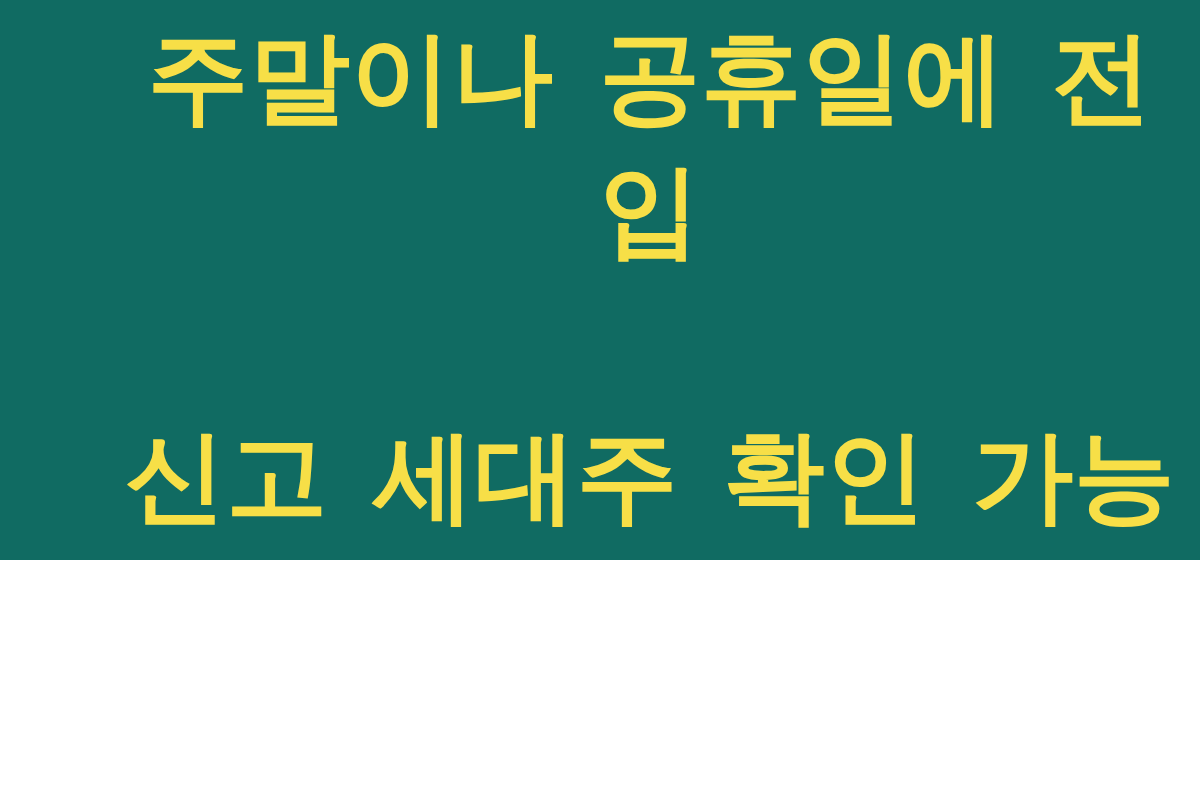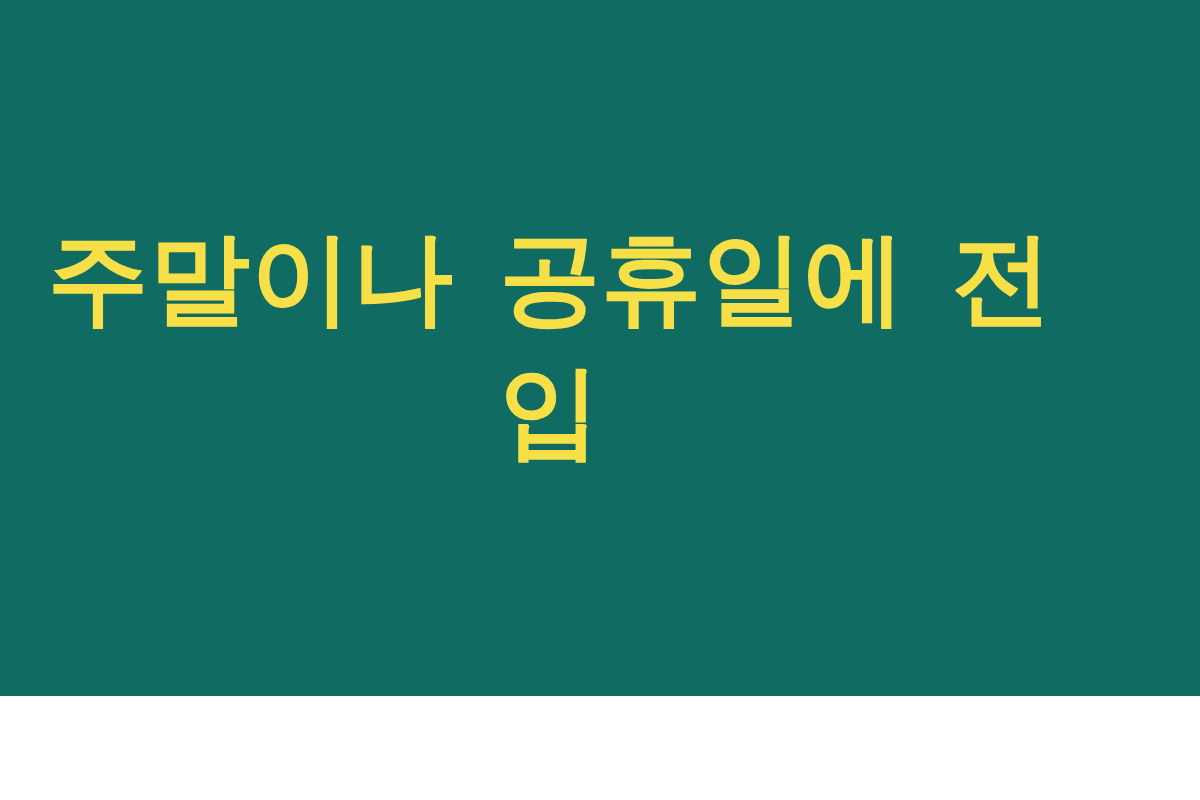--- a/index.html
+++ b/index.html
@@ -12,25 +12,25 @@
     width: 1200px;
     height: 800px;
     overflow: hidden;
     font-family: "Liberation Sans", "DejaVu Sans", sans-serif;
   }
 
   .banner {
     position: relative;
     box-sizing: border-box;
     width: 1200px;
-    height: 696px;
+    height: 560px;
     background: #106b62;
     display: flex;
     align-items: center;
-    justify-content: flex-start;
+    justify-content: flex-end;
     -webkit-font-smoothing: antialiased;
   }
 
   .headline {
     width: 1100px;
     margin: 0;
     padding: 0;
     text-align: center;
     color: #f7df47;
     font-family: "DejaVu Sans", "Liberation Sans", sans-serif;
@@ -47,14 +47,15 @@
   .headline .line {
     display: block;
   }
 </style>
 </head>
 <body>
 
 <div class="banner">
   <h1 class="headline">
     <span class="line">주말이나 공휴일에 전입</span>
+    <span class="line">신고 세대주 확인 가능</span>
   </h1>
 </div>
 
 </body></html>

